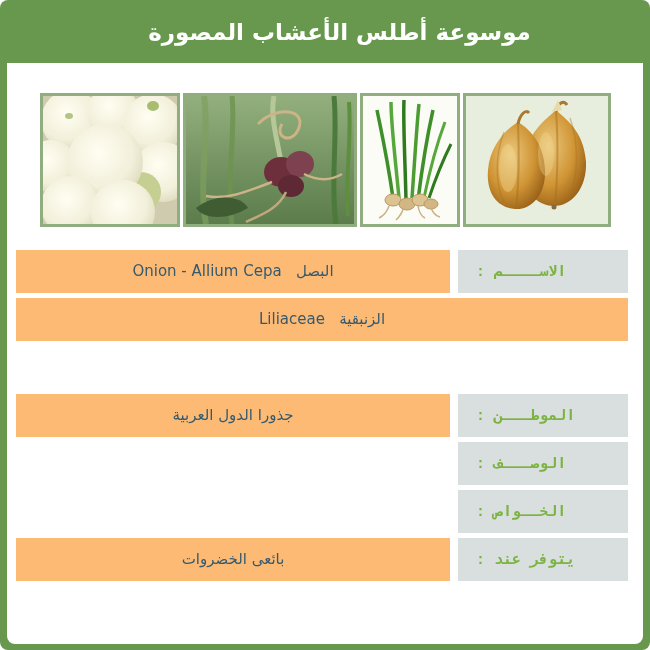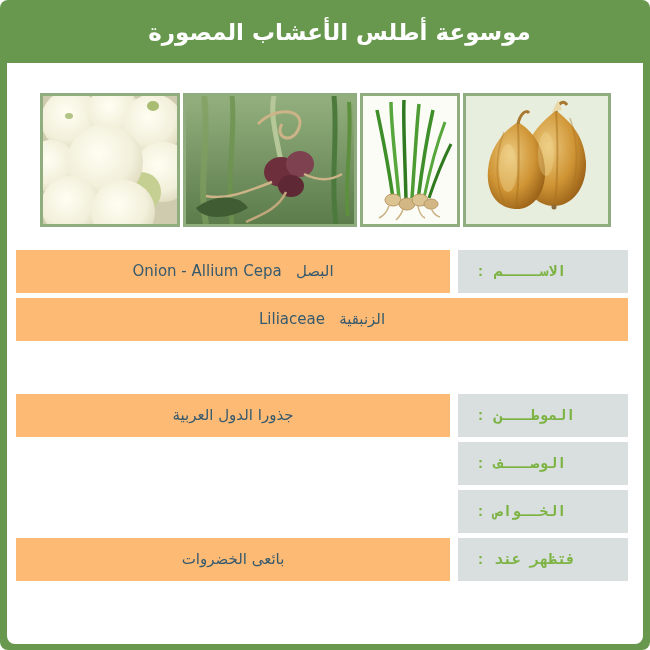--- a/index.html
+++ b/index.html
@@ -148,19 +148,19 @@
 
       <div class="row">
         <div class="label-cell">الوصـــف :</div>
       </div>
 
       <div class="row">
         <div class="label-cell">الخــواص :</div>
       </div>
 
       <div class="row">
-        <div class="label-cell">فتظهر عند :</div>
+        <div class="label-cell">يتوفر عند :</div>
         <div class="value-cell">بائعى الخضروات</div>
       </div>
 
     </div>
   </div>
 </div>
 
 </body></html>

